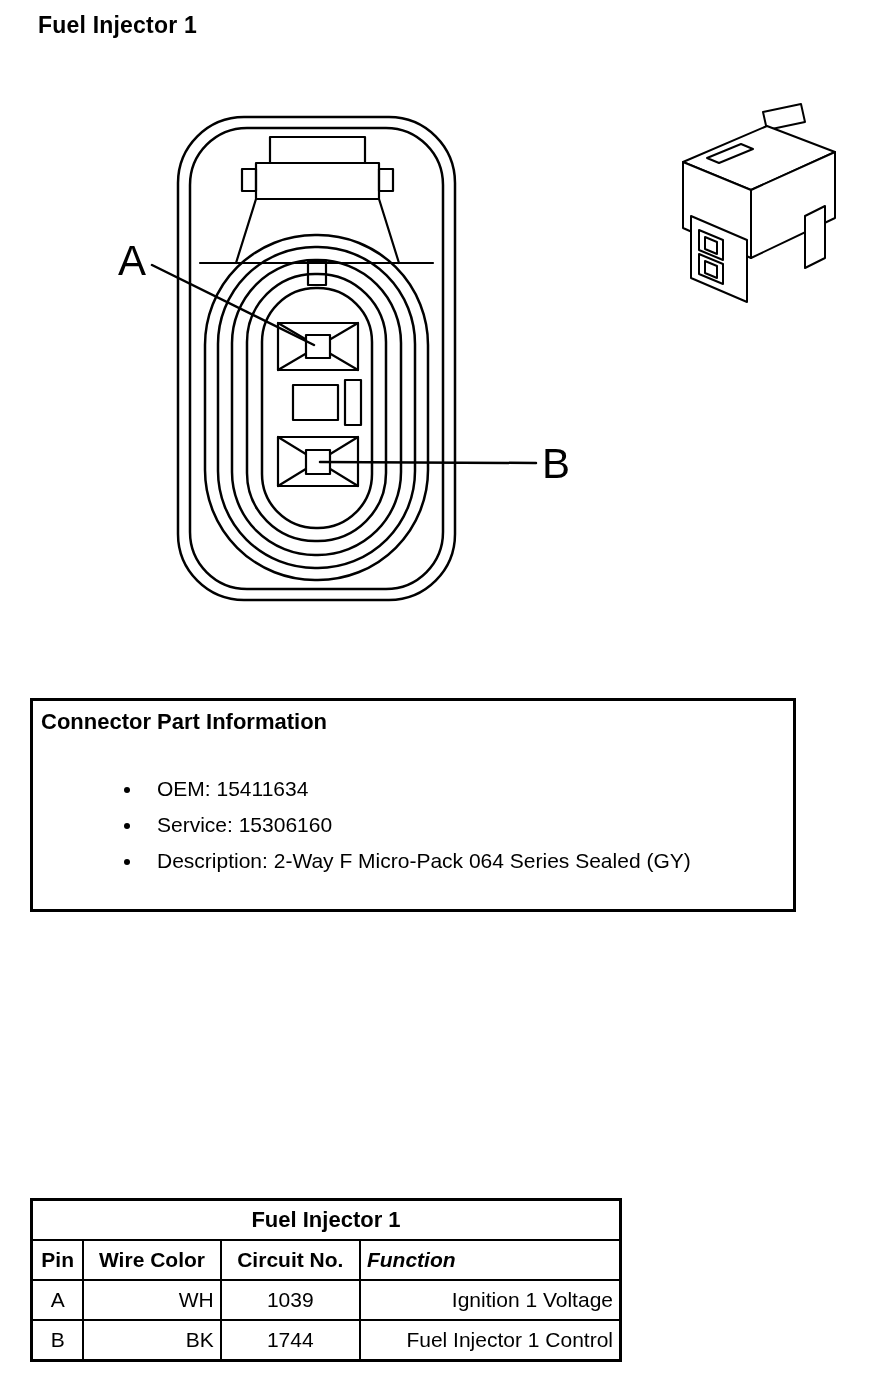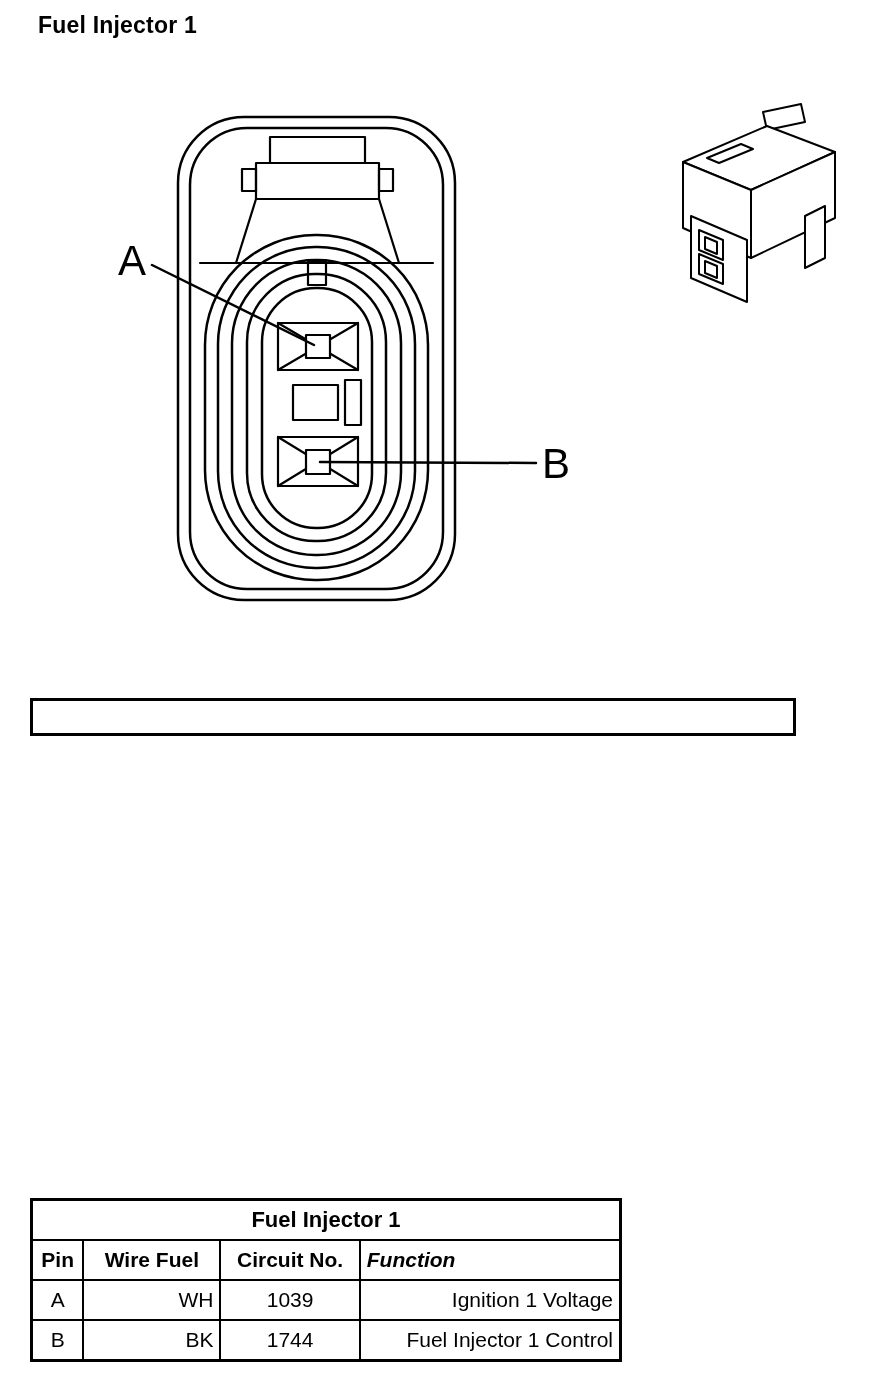--- a/index.html
+++ b/index.html
@@ -153,31 +153,37 @@
       <polygon points="44,132 68,142 68,162 44,152"></polygon>
       <polygon points="50,139 62,144 62,156 50,151"></polygon>
       <polygon points="44,156 68,166 68,186 44,176"></polygon>
       <polygon points="50,163 62,168 62,180 50,175"></polygon>
       <polygon points="150,118 170,108 170,160 150,170"></polygon>
     </g>
   </svg>
 
   <div class="info-box">
     <div class="info-section">
+      <div class="info-title">Connector Part Information</div>
+      <ul class="info-list">
+        <li>OEM: 15411634</li>
+        <li>Service: 15306160</li>
+        <li>Description: 2-Way F Micro-Pack 064 Series Sealed (GY)</li>
+      </ul>
     </div>
   </div>
 
   <table class="pin-table">
     <tbody>
       <tr>
         <td class="tbl-title" colspan="4">Fuel Injector 1</td>
       </tr>
       <tr>
         <th class="col-pin">Pin</th>
-        <th class="col-wire">Wire Fuel</th>
+        <th class="col-wire">Wire Color</th>
         <th class="col-circ">Circuit No.</th>
         <th class="col-func" style="text-align:left;font-style:italic;">Function</th>
       </tr>
       <tr>
         <td class="col-pin">A</td>
         <td class="col-wire">WH</td>
         <td class="col-circ">1039</td>
         <td class="col-func">Ignition 1 Voltage</td>
       </tr>
       <tr>

